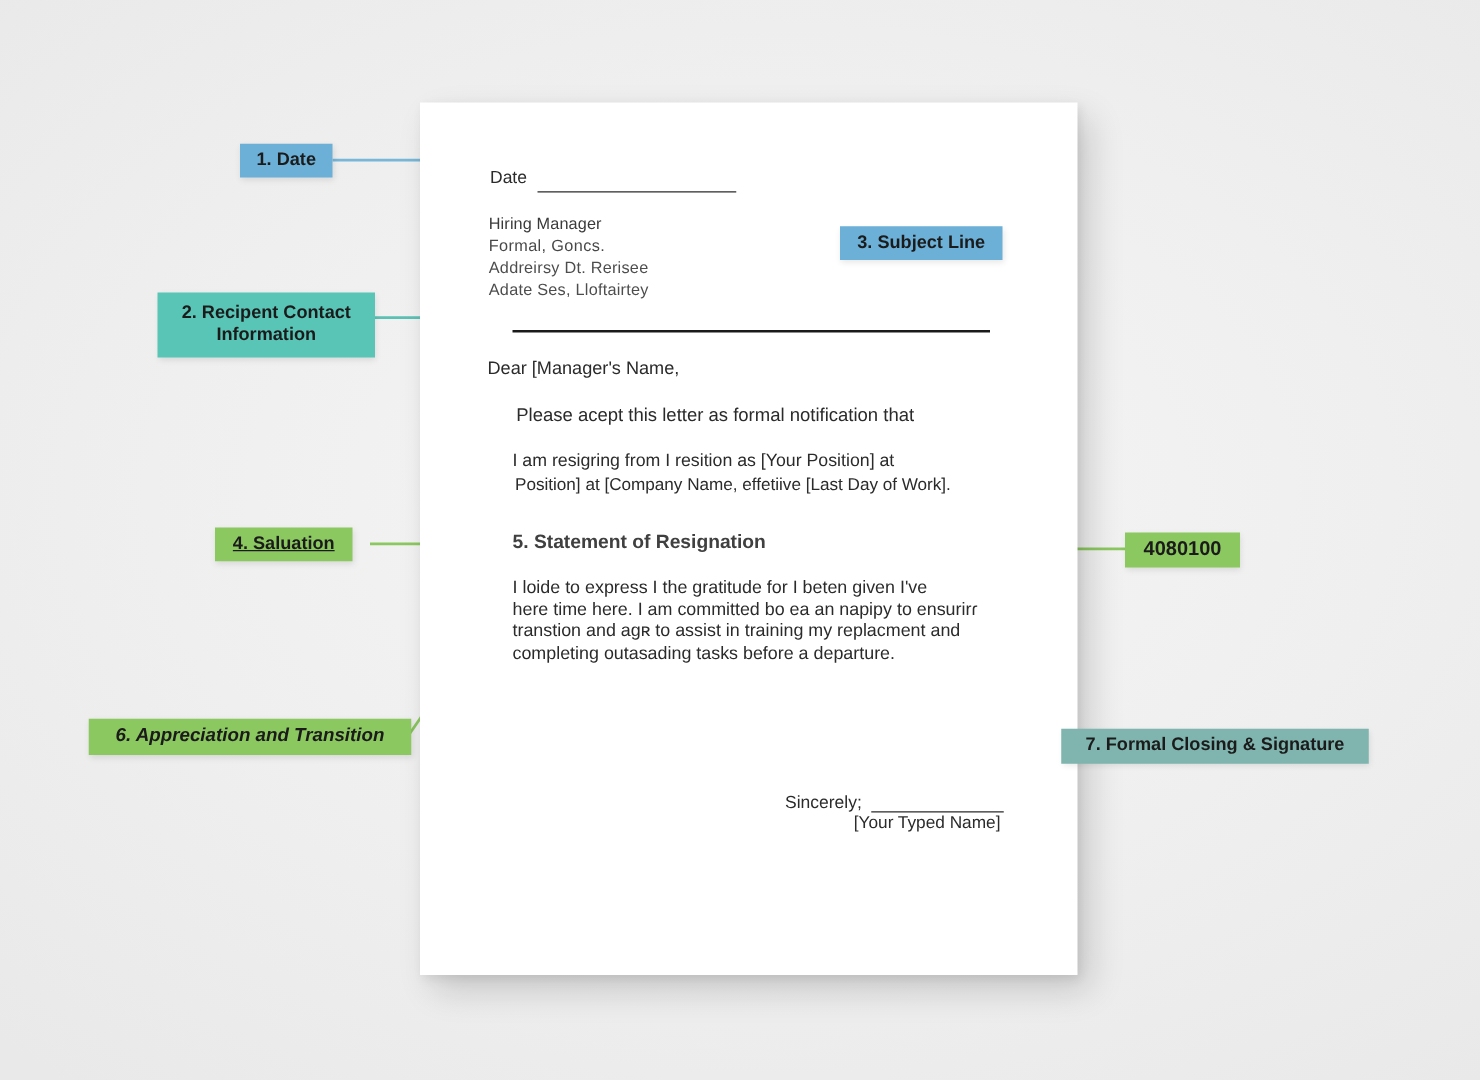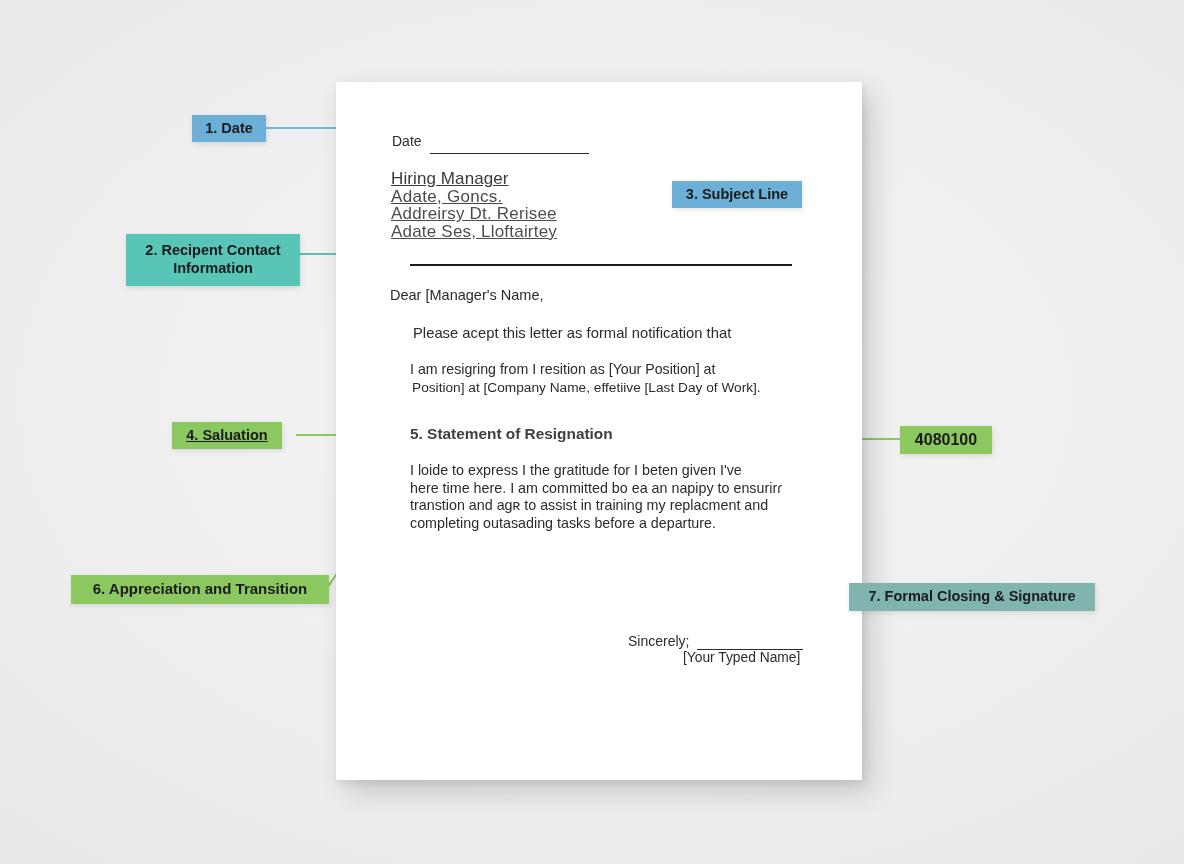--- a/index.html
+++ b/index.html
@@ -46,25 +46,24 @@
     top: 71px;
     width: 159px;
     height: 0;
     border-bottom: 1.6px solid #2b2b2b;
   }
 
   .recipient {
     position: absolute;
     left: 55px;
     top: 88px;
-    font-size: 17px;
+    font-size: 13px;
     line-height: 17.6px;
     color: #3a3a3a;
     letter-spacing: 0.1px;
-    text-decoration: underline;
   }
   .recipient div { white-space: nowrap; }
   .rcp-blur1 { filter: blur(0.25px); opacity: 0.93; letter-spacing: 0.3px; }
   .rcp-blur2 { filter: blur(0.3px); opacity: 0.9; letter-spacing: 0.2px; }
   .rcp-blur3 { filter: blur(0.3px); opacity: 0.9; letter-spacing: 0.2px; }
 
   .subject {
     position: absolute;
     left: 74px;
     top: 155px;
@@ -173,21 +172,21 @@
   .c-blue   { background: #6cb0d8; }
   .c-teal   { background: #59c5b6; }
   .c-green  { background: #8cc860; }
   .c-mteal  { background: #7fb5ae; }
 
   #callout-1 { left: 192px; top: 115px;  width: 74px;  height: 27px; font-size: 14.5px; }
   #callout-2 { left: 126px; top: 234px;  width: 174px; height: 52px; font-size: 14.5px; padding: 0 6px; justify-content: flex-end;}
   #callout-3 { left: 672px; top: 181px;  width: 130px; height: 27px; font-size: 14.5px; }
   #callout-4 { left: 172px; top: 422px;  width: 110px; height: 27px; font-size: 14.5px; text-decoration: underline; }
   #callout-5 { left: 900px; top: 426px;  width: 92px;  height: 28px; font-size: 16px; }
-  #callout-6 { left: 71px;  top: 575px;  width: 258px; height: 29px; font-size: 15px; }
+  #callout-6 { left: 71px;  top: 575px;  width: 258px; height: 29px; font-size: 15px; font-style: italic; }
   #callout-7 { left: 849px; top: 583px;  width: 246px; height: 28px; font-size: 14.5px; }
 
   #connectors {
     position: absolute;
     left: 0; top: 0;
     width: 1184px; height: 864px;
     pointer-events: none;
   }
 </style>
 </head>
@@ -219,21 +218,21 @@
     <circle cx="725" cy="596" r="6.5" fill="#82b6b0"></circle>
   </svg>
 
   <div id="page">
 
     <div class="date-row">Date</div>
     <div class="date-rule"></div>
 
     <div class="recipient">
       <div>Hiring Manager</div>
-      <div class="rcp-blur1">Adate, Goncs.</div>
+      <div class="rcp-blur1">Formal, Goncs.</div>
       <div class="rcp-blur2">Addreirsy Dt. Rerisee</div>
       <div class="rcp-blur3">Adate Ses, Lloftairtey</div>
     </div>
 
     <div class="subject-rule"></div>
 
     <div class="salutation">Dear [Manager's Name,</div>
 
     <div class="para-a">Please acept this letter as formal notification that</div>
 

